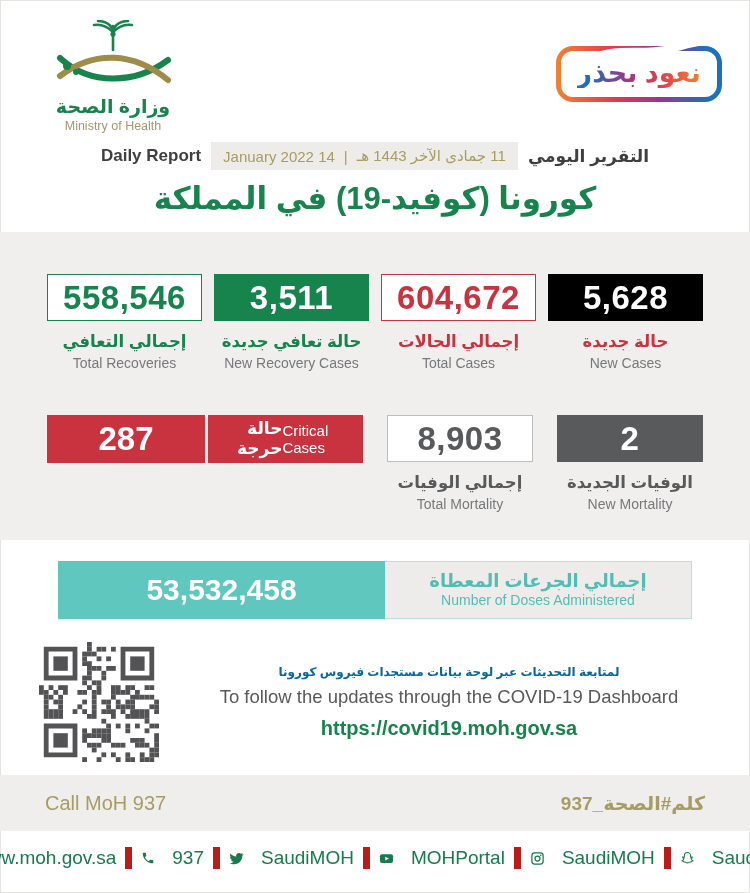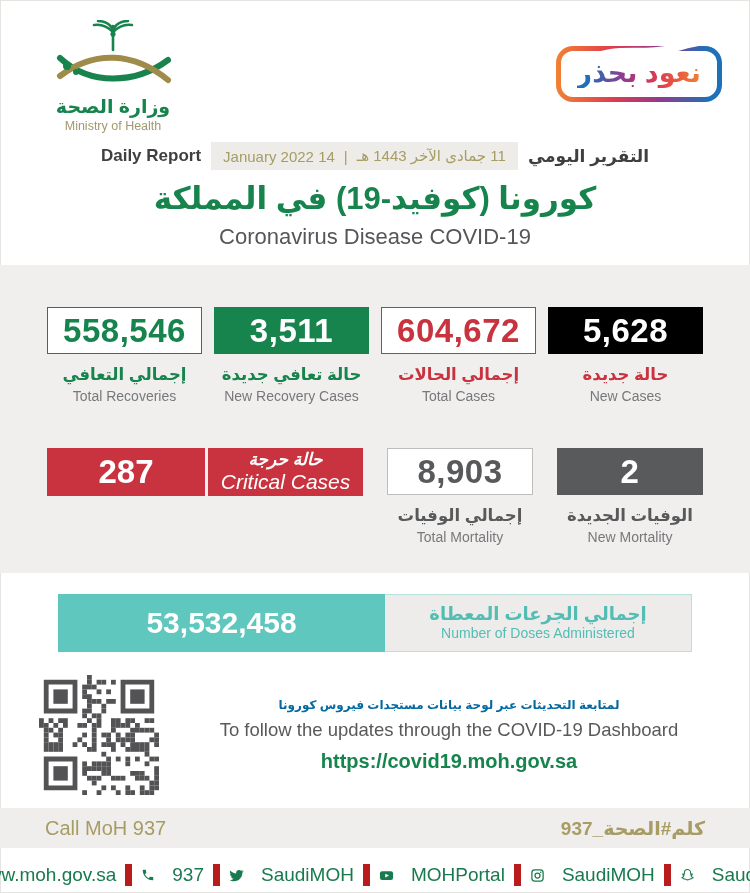--- a/index.html
+++ b/index.html
@@ -56,42 +56,42 @@
   .lbl-ar { direction:rtl; font-weight:bold; font-size:16.5px; margin-top:11px; }
   .outline-green .lbl-ar, .solid-green .lbl-ar { color:#17834d; }
   .outline-red .lbl-ar,   .solid-red .lbl-ar   { color:#c8333f; }
   .outline-gray .lbl-ar,  .solid-gray .lbl-ar  { color:#58595b; }
   .lbl-en { color:#77787b; font-size:14px; margin-top:4px; }
   
   .critical { grid-column:1 / 3; display:flex; gap:3px; height:48px; }
   .critical-value { flex:1.02; background:#c8333f; color:#fff; display:flex;
     align-items:center; justify-content:center; font-size:33px; font-weight:bold; }
   .critical-labels { flex:1; background:#c8333f; color:#fff; display:flex;
-    flex-direction:column; align-items:center; justify-content:center; line-height:1.15;font-style:italic; }
+    flex-direction:row; align-items:center; justify-content:center; line-height:1.15; }
   .critical-labels .c-ar { direction:rtl; font-weight:bold; font-size:17px; }
-  .critical-labels .c-en { font-size:21px; }
+  .critical-labels .c-en { font-size:15px; }
   
   .doses { width:634px; margin:21px auto 0; display:flex; height:58px;border-radius:10px; }
   .doses-value { width:327px; background:#5fc7be; color:#fff; display:flex;
     align-items:center; justify-content:center; font-size:30px; font-weight:bold; }
   .doses-label { flex:1; background:#edecea; border:1px solid #b9e0db; border-left:none;
     display:flex; flex-direction:column; align-items:center; justify-content:center;
     line-height:1.2; }
   .doses-label .d-ar { direction:rtl; color:#53bdb4; font-weight:bold; font-size:18px; }
   .doses-label .d-en { color:#53bdb4; font-size:14px; }
   
   .dash { width:672px; margin:22px auto 0; display:flex; align-items:center; gap:22px; }
   .qr { width:126px; height:122px; flex:none; display:flex; align-items:center; }
   .dash-text { flex:1; text-align:center; }
   .dash-ar { direction:rtl; color:#0369a1; font-weight:bold; font-size:12px; }
   .dash-en { color:#58595b; font-size:18.5px; margin-top:7px; }
   .dash-url { display:inline-block; color:#17834d; font-weight:bold; font-size:20px;
     margin-top:9px; text-decoration:none; }
   
-  .call-band { margin-top:12px; background:#efeeec; height:40px; display:flex;
+  .call-band { margin-top:12px; background:#efeeec; height:56px; display:flex;
     align-items:center; justify-content:space-between; padding:0 45px; }
   .call-en { color:#a79c63; font-size:20px; }
   .call-ar { direction:rtl; color:#a79c63; font-weight:bold; font-size:19px; }
   
   .footer { margin-top:16px; display:flex; justify-content:center; }
   .f-item { display:flex; align-items:center; gap:17px; color:#187a4e; font-size:19px;
     padding:0 9px; text-decoration:none; }
   .f-item + .f-item { border-left:7px solid #b91c1c; }
   .f-item svg { display:block; }
 </style>
@@ -136,21 +136,20 @@
     <span class="report-title" dir="rtl">التقرير اليومي</span>
     <span class="date-pill">
       <span dir="rtl">11 جمادى الآخر 1443 هـ</span>
       <span>|</span>
       <span>14 January 2022</span>
     </span>
     <span class="report-title">Daily Report</span>
   </div>
 
   <div class="title-ar">كورونا (كوفيد-19) في المملكة</div>
-  <div class="title-en">Coronavirus Disease COVID-19</div>
 
   <div class="band">
 
     <div class="grid">
       <div class="card outline-green">
         <div class="value-box">558,546</div>
         <div class="lbl-ar">إجمالي التعافي</div>
         <div class="lbl-en">Total Recoveries</div>
       </div>
       <div class="card solid-green">

